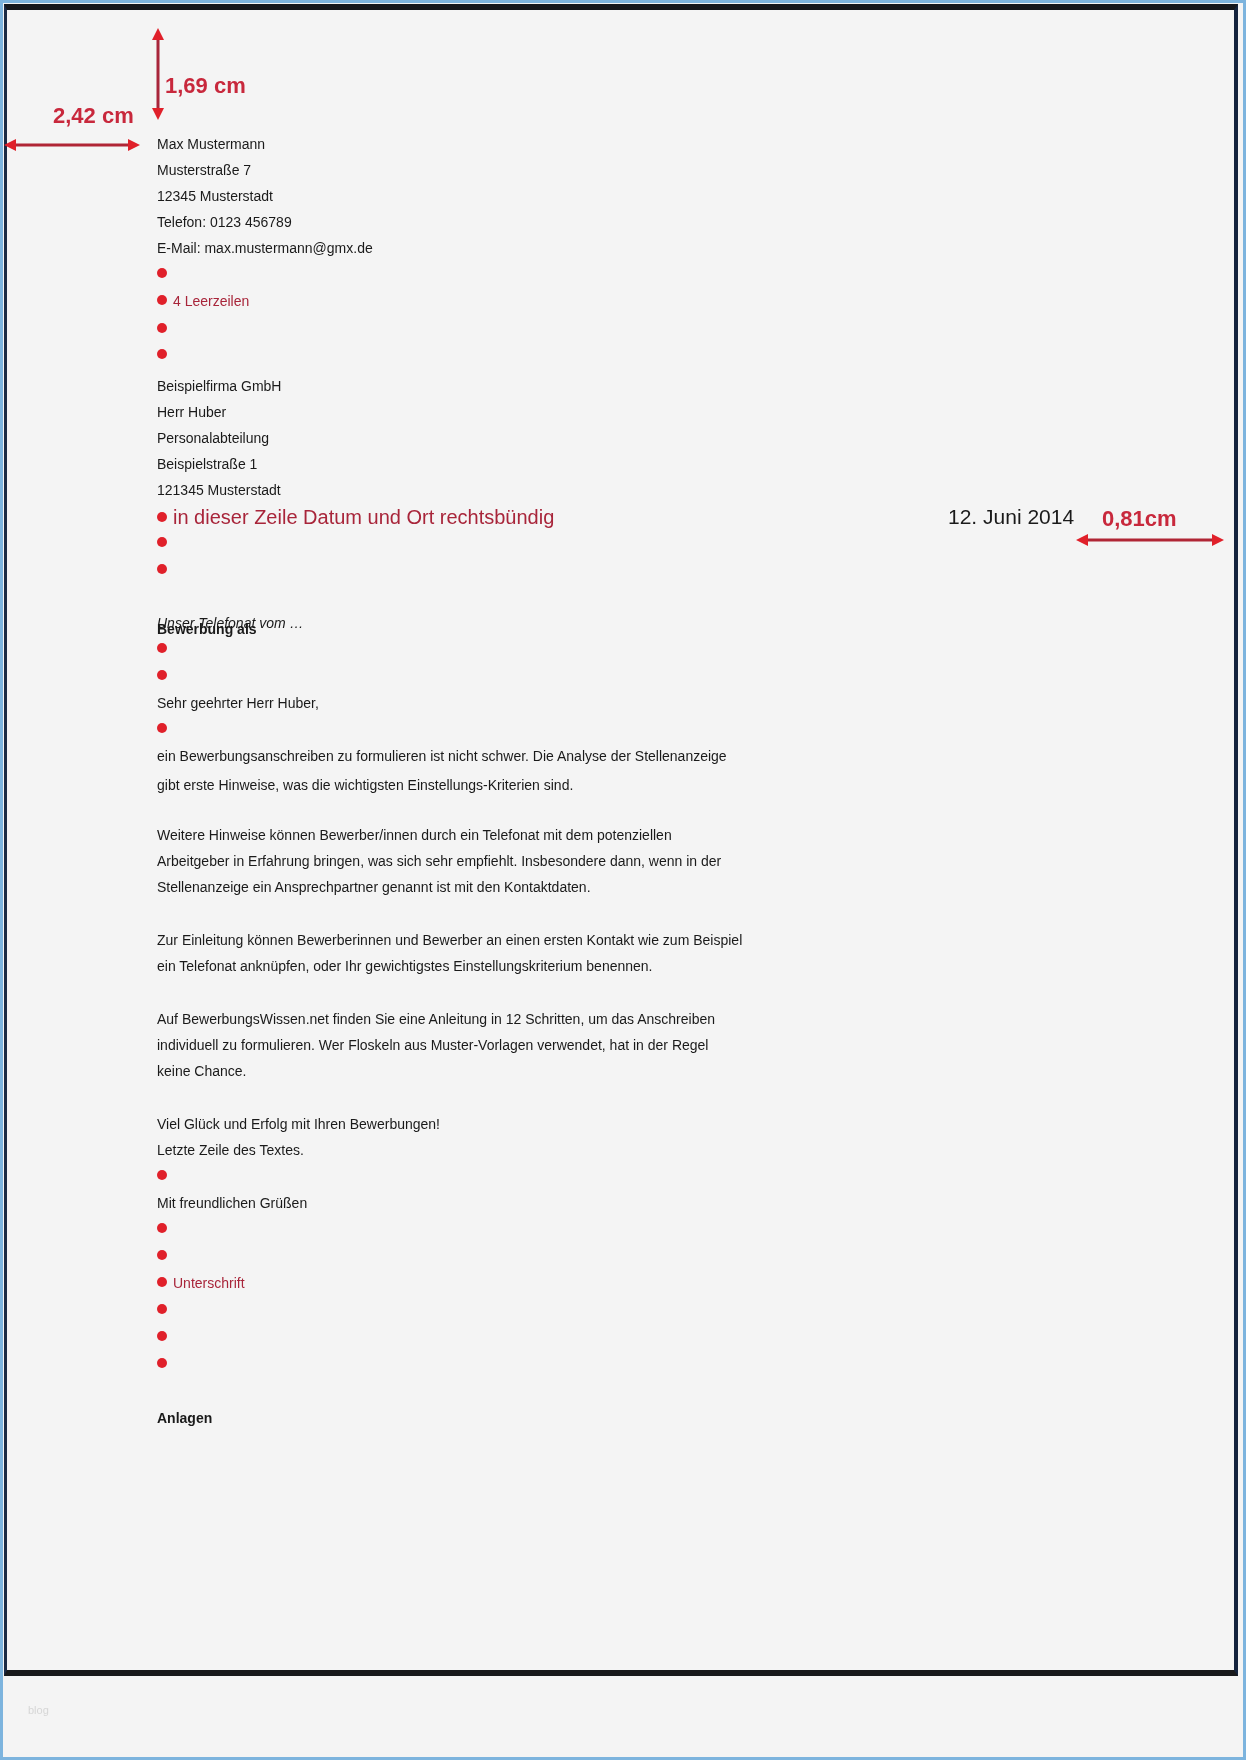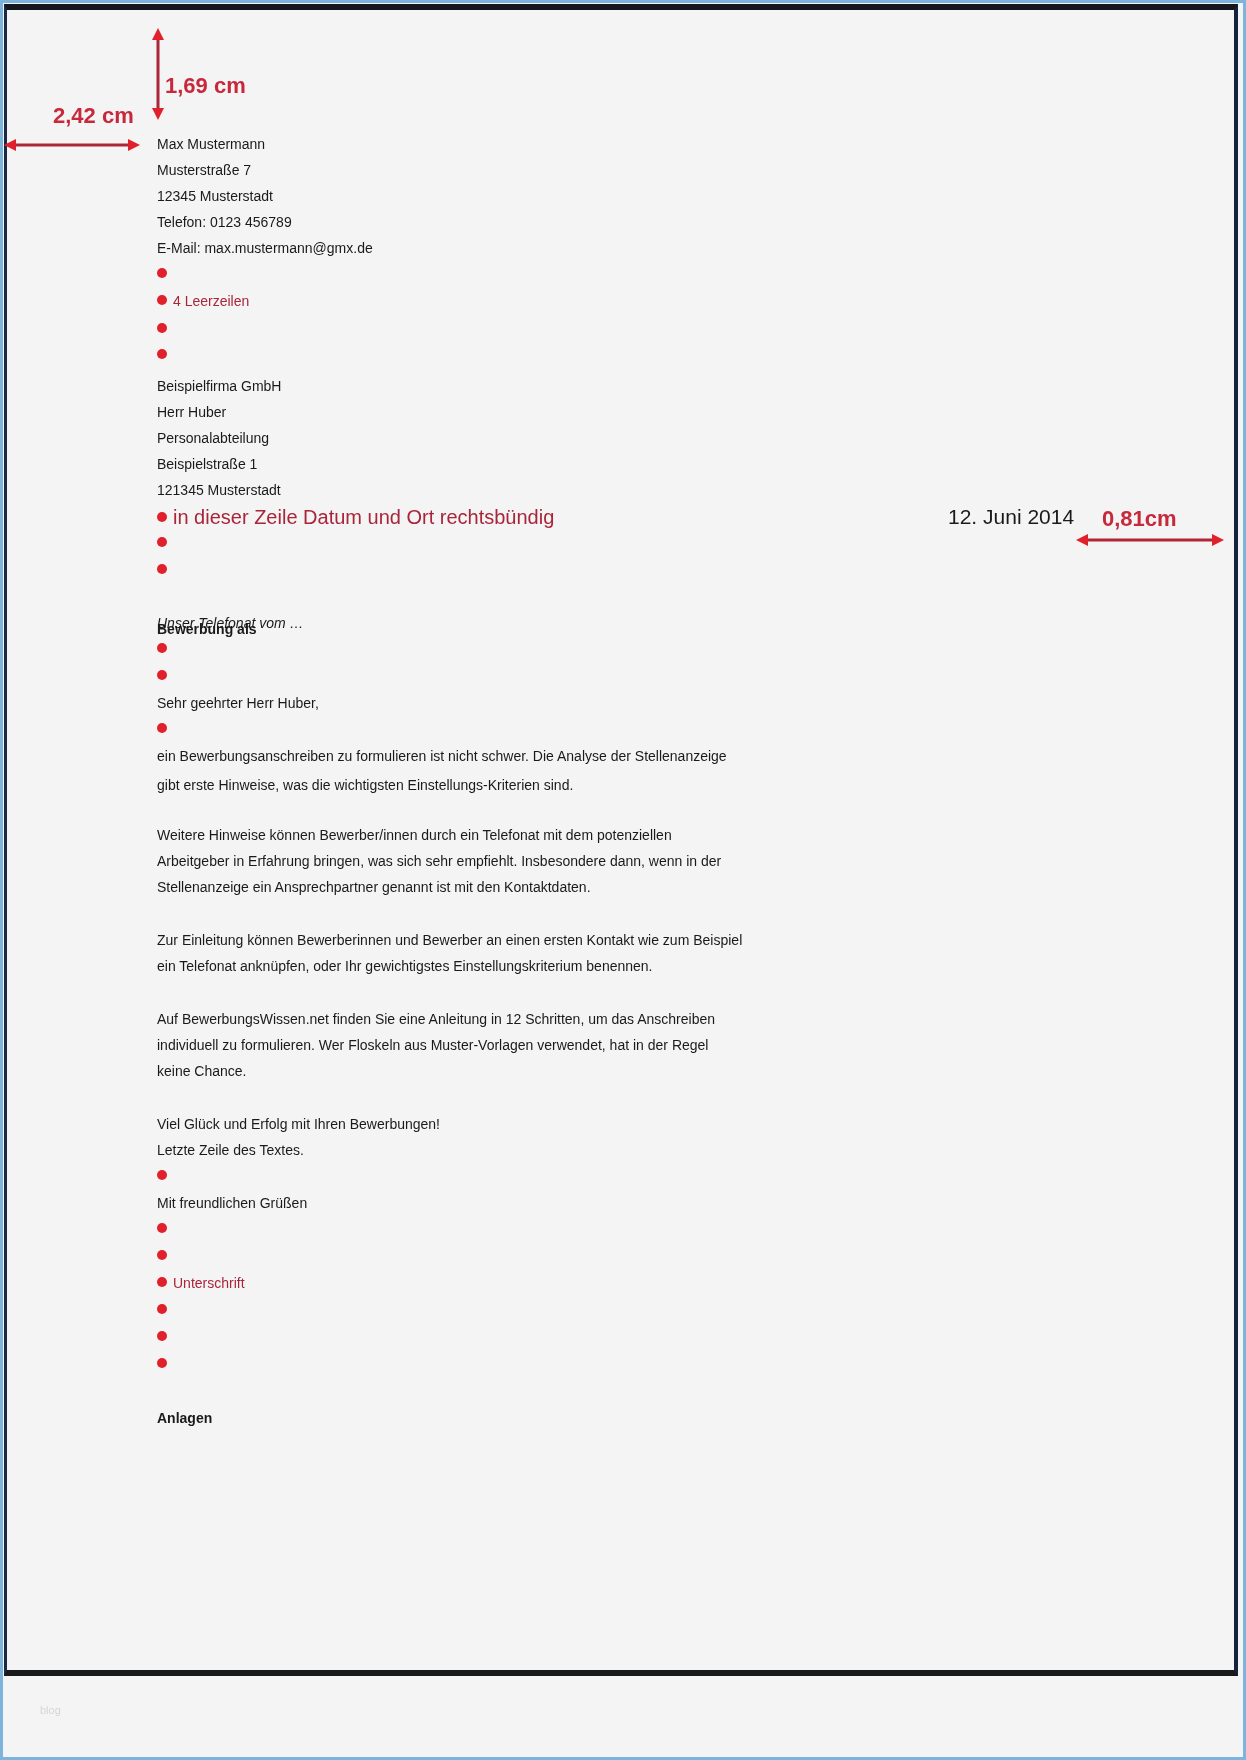--- a/index.html
+++ b/index.html
@@ -22,21 +22,21 @@
     border-left: 3px solid #1b2a44;
     border-right: 4px solid #14233d;
     border-bottom: 6px solid #18191b;
     background: #f4f4f4;
   }
   .footer-strip {
     position: absolute; left: 4px; top: 1676px; width: 1234px; height: 80px;
     background: #f4f4f4;
   }
   .footer-watermark {
-    position: absolute; left: 36px; top: 28px; font-size: 11px; color: #d6d6d6;
+    position: absolute; left: 24px; top: 28px; font-size: 11px; color: #d6d6d6;
   }
   .line {
     position: absolute; left: 157px; font-size: 14px; line-height: 26px; white-space: nowrap;
   }
   .bold { font-weight: bold; }
   .italic { font-style: italic; }
   .note { color: #a8253a; text-align: right; }
   .dot {
     display: inline-block; width: 10px; height: 10px; border-radius: 50%;
     background: #e0202a; vertical-align: middle; margin-right: 6px; position: relative; top: -2px;

